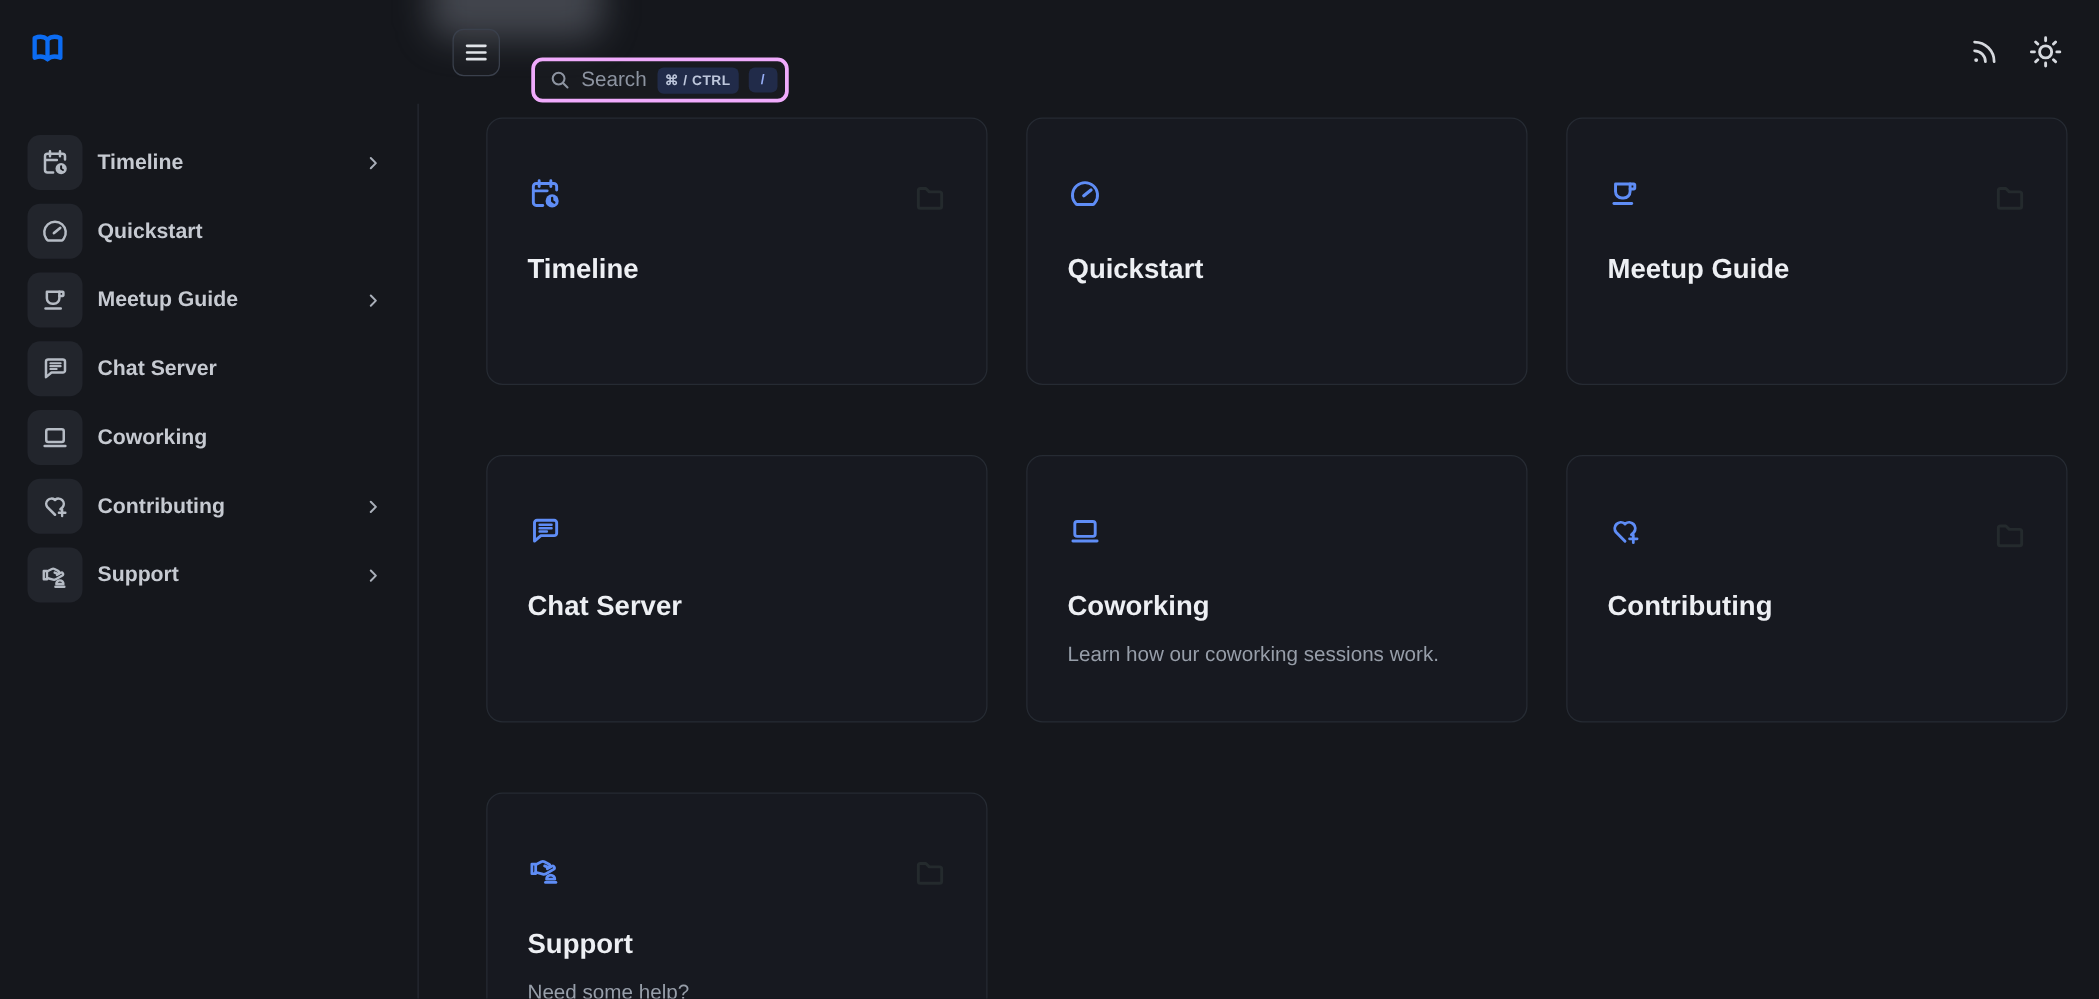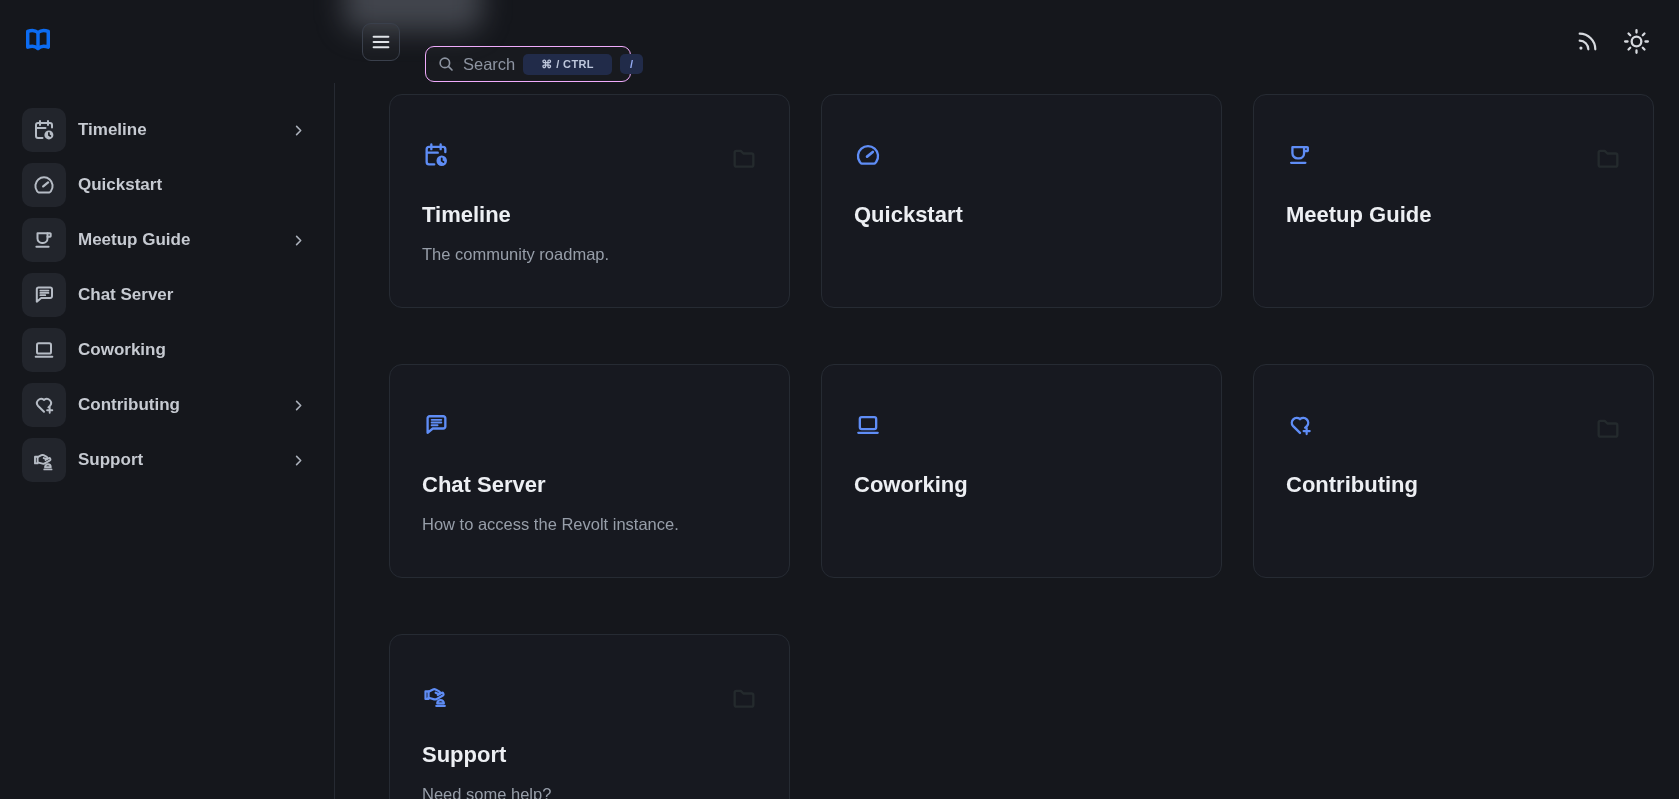--- a/index.html
+++ b/index.html
@@ -27,31 +27,31 @@
   }
   .hamburger {
     position:relative; z-index:1;
     width:38px; height:38px; border:1px solid #3a404c; border-radius:9px;
     background:rgba(255,255,255,0.02); color:#e0e3e8;
     display:flex; align-items:center; justify-content:center; cursor:pointer;
   }
   .hamburger svg { width:22px; height:22px; }
   .searchbox {
     position:relative; z-index:1;
-    width:206px; height:36px; border:1px solid #f0abfc; border-radius:9px;
+    width:206px; height:36px; border:3px solid #f0abfc; border-radius:9px;
     background:rgba(255,255,255,0.015);
     display:flex; align-items:center; gap:8px; padding:0 6px 0 11px;
     color:#8d94a1; cursor:pointer;margin-top:45px;
   }
   .searchbox .search-ic svg { width:18px; height:18px; }
   .searchbox .label { font-size:16.5px; flex:1; white-space:nowrap; }
   .kbd {
     background:#212b49; color:#bdc6db; border-radius:5px;
     font-size:11px; font-weight:700; letter-spacing:0.4px;
-    padding:4px 18px; white-space:nowrap;
+    padding:4px 6px; white-space:nowrap;
   }
   .kbd.slash { color:#96adf5; padding:4px 10px; }
 
   .topbar-actions { margin-left:auto; padding-right:28px; display:flex; align-items:center; gap:22px; }
   .action-btn { background:none; border:none; color:#d6d9de; cursor:pointer; }
   .action-btn svg { width:25px; height:25px; }
   .action-btn.sun svg { width:29px; height:29px; }
 
   
   .layout { display:flex; height:716px; }
@@ -232,42 +232,42 @@
     <div class="cards">
         <article class="card"><span class="card-icon"><svg viewBox="0 0 24 24" fill="none" stroke="currentColor" stroke-linecap="round" stroke-linejoin="round" stroke-width="2">
               <path d="M20 9.5V7a2 2 0 0 0-2-2H6a2 2 0 0 0-2 2v11a2 2 0 0 0 2 2h4.5"></path>
               <path d="M8 3v4M16 3v4M4.3 10h9.2"></path>
               <circle cx="16.9" cy="16.9" r="4.5" fill="currentColor" stroke="none"></circle>
               <path d="M16.9 14.9v2.1l1.5 1" stroke="#15171c" stroke-width="1.6"></path>
             </svg></span><span class="card-folder">
             <svg viewBox="0 0 24 24" fill="none" stroke="currentColor" stroke-linecap="round" stroke-linejoin="round" stroke-width="2">
               <path d="M4 6.4A1.4 1.4 0 0 1 5.4 5h3.8l2.3 2.3h7.1A1.4 1.4 0 0 1 20 8.7v8.4a1.4 1.4 0 0 1-1.4 1.4H5.4A1.4 1.4 0 0 1 4 17.1z"></path>
             </svg>
-          </span><h2 class="card-title">Timeline</h2><p class="card-desc">The community roadmap.</p></article>
+          </span><h2 class="card-title">Timeline</h2></article>
         <article class="card"><span class="card-icon"><svg viewBox="0 0 24 24" fill="none" stroke="currentColor" stroke-linecap="round" stroke-linejoin="round" stroke-width="2">
               <path d="M19.1 17.8a8.6 8.6 0 1 0-14.2 0l.9 1.2a1 1 0 0 0 .8.4h10.8a1 1 0 0 0 .8-.4z"></path>
               <path d="M11.2 13.4l4.9-4" stroke-width="2.3"></path>
             </svg></span><h2 class="card-title">Quickstart</h2></article>
         <article class="card"><span class="card-icon"><svg viewBox="0 0 24 24" fill="none" stroke="currentColor" stroke-linecap="round" stroke-linejoin="round" stroke-width="2">
               <path d="M5.5 5.3h10v5.2a4.4 4.4 0 0 1-4.4 4.4h-1.2a4.4 4.4 0 0 1-4.4-4.4z"></path>
               <path d="M15.5 5.3h2.6a.6.6 0 0 1 .6.6v2.2a.6.6 0 0 1-.6.6h-2.6"></path>
               <path d="M4.4 18.7h12.2"></path>
             </svg></span><span class="card-folder">
             <svg viewBox="0 0 24 24" fill="none" stroke="currentColor" stroke-linecap="round" stroke-linejoin="round" stroke-width="2">
               <path d="M4 6.4A1.4 1.4 0 0 1 5.4 5h3.8l2.3 2.3h7.1A1.4 1.4 0 0 1 20 8.7v8.4a1.4 1.4 0 0 1-1.4 1.4H5.4A1.4 1.4 0 0 1 4 17.1z"></path>
             </svg>
           </span><h2 class="card-title">Meetup Guide</h2></article>
         <article class="card"><span class="card-icon"><svg viewBox="0 0 24 24" fill="none" stroke="currentColor" stroke-linecap="round" stroke-linejoin="round" stroke-width="2">
               <path d="M20 6.2v7.1a1.7 1.7 0 0 1-1.7 1.7H9.2L4.8 18.7V6.2a1.7 1.7 0 0 1 1.7-1.7h11.8A1.7 1.7 0 0 1 20 6.2z"></path>
               <path d="M8.3 7.6h8.2M8.3 9.9h8.2M8.3 12.2h5" stroke-width="1.7"></path>
-            </svg></span><h2 class="card-title">Chat Server</h2><p class="card-desc">How to access the Revolt instance.</p></article>
+            </svg></span><h2 class="card-title">Chat Server</h2></article>
         <article class="card"><span class="card-icon"><svg viewBox="0 0 24 24" fill="none" stroke="currentColor" stroke-linecap="round" stroke-linejoin="round" stroke-width="2">
               <rect x="5" y="5.3" width="14" height="10.2" rx="1.6"></rect>
               <path d="M3.7 18.7h16.6"></path>
-            </svg></span><h2 class="card-title">Coworking</h2></article>
+            </svg></span><h2 class="card-title">Coworking</h2><p class="card-desc">Learn how our coworking sessions work.</p></article>
         <article class="card"><span class="card-icon"><svg viewBox="0 0 24 24" fill="none" stroke="currentColor" stroke-linecap="round" stroke-linejoin="round" stroke-width="2">
               <path d="M12 18.8l-6.1-6.1a4.2 4.2 0 0 1 5.9-5.9l.2.2.2-.2a4.2 4.2 0 0 1 5.9 5.9l-1.7 1.7"></path>
               <path d="M17.7 14.6v5.2M15.1 17.2h5.2" stroke-width="1.9"></path>
             </svg></span><span class="card-folder">
             <svg viewBox="0 0 24 24" fill="none" stroke="currentColor" stroke-linecap="round" stroke-linejoin="round" stroke-width="2">
               <path d="M4 6.4A1.4 1.4 0 0 1 5.4 5h3.8l2.3 2.3h7.1A1.4 1.4 0 0 1 20 8.7v8.4a1.4 1.4 0 0 1-1.4 1.4H5.4A1.4 1.4 0 0 1 4 17.1z"></path>
             </svg>
           </span><h2 class="card-title">Contributing</h2></article>
         <article class="card"><span class="card-icon"><svg viewBox="0 0 24 24" fill="none" stroke="currentColor" stroke-linecap="round" stroke-linejoin="round" stroke-width="1.9">
               <path d="M3 8.8h2.6v6.6H3z"></path>

